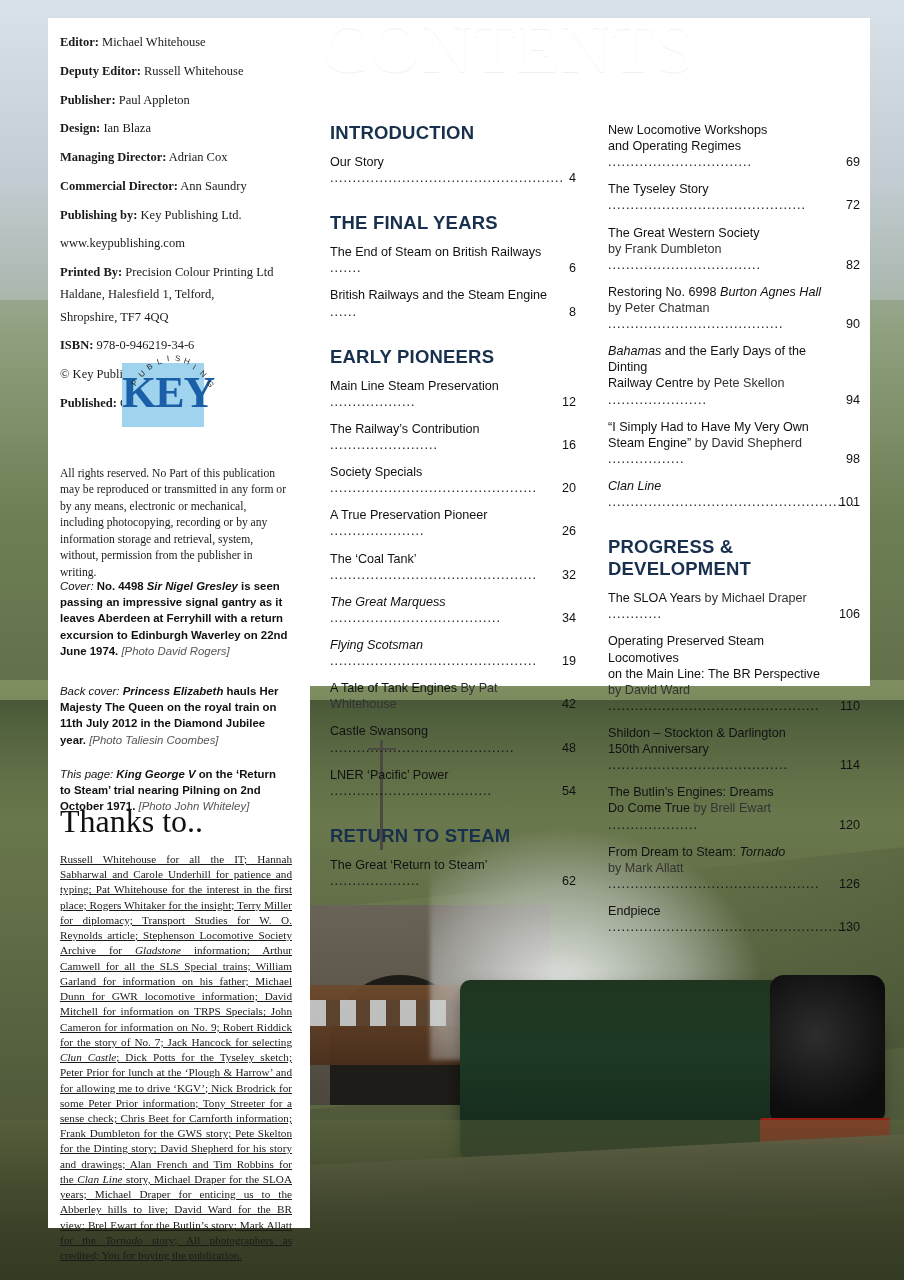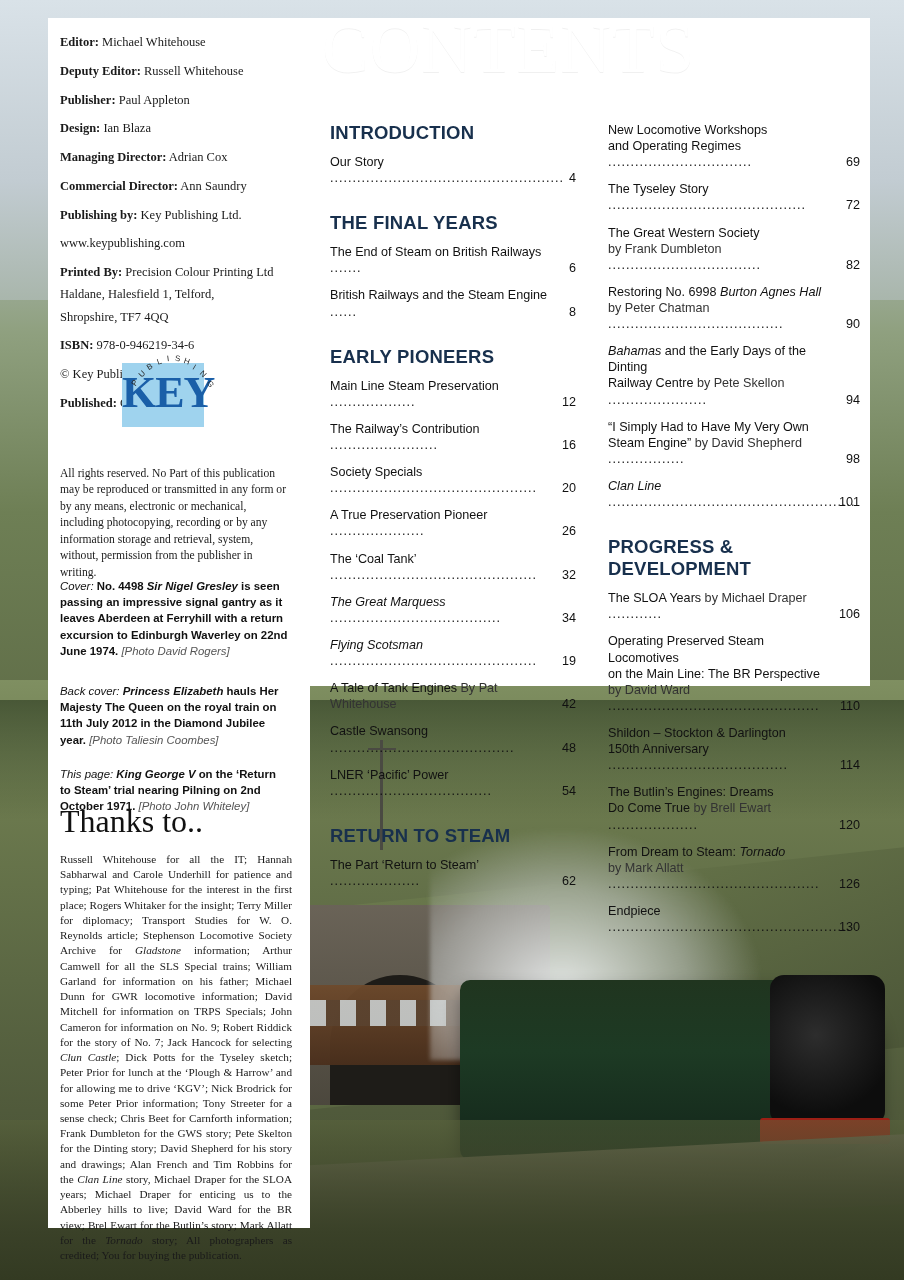--- a/index.html
+++ b/index.html
@@ -246,20 +246,21 @@
   .thanks-body {
     position: absolute;
     left: 60px;
     top: 852px;
     width: 232px;
     font-family: "Liberation Serif", serif;
     font-size: 11.2px;
     line-height: 1.36;
     text-align: justify;
     color: #1a1a1a;
+    text-decoration: underline;
   }
   .thanks-body i { font-style: italic; }
 
   
   .contents-head {
     position: absolute;
     left: 322px;
     top: 14px;
     width: 540px;
     font-family: "Liberation Serif", serif;
@@ -472,21 +473,21 @@
       <span class="pg">48</span>
     </div>
     <div class="entry">
       <span>LNER ‘Pacific’ Power</span>
       <span class="dots"> ....................................</span>
       <span class="pg">54</span>
     </div>
 
     <div class="sec-title spaced">RETURN TO STEAM</div>
     <div class="entry">
-      <span>The Part ‘Return to Steam’</span>
+      <span>The Great ‘Return to Steam’</span>
       <span class="dots"> ....................</span>
       <span class="pg">62</span>
     </div>
   </div>
 
   <div class="toc-col right">
 
     <div class="entry">
       <span>New Locomotive Workshops</span>
       <span class="l2"><span>and Operating Regimes</span><span class="dots"> ................................</span></span>

